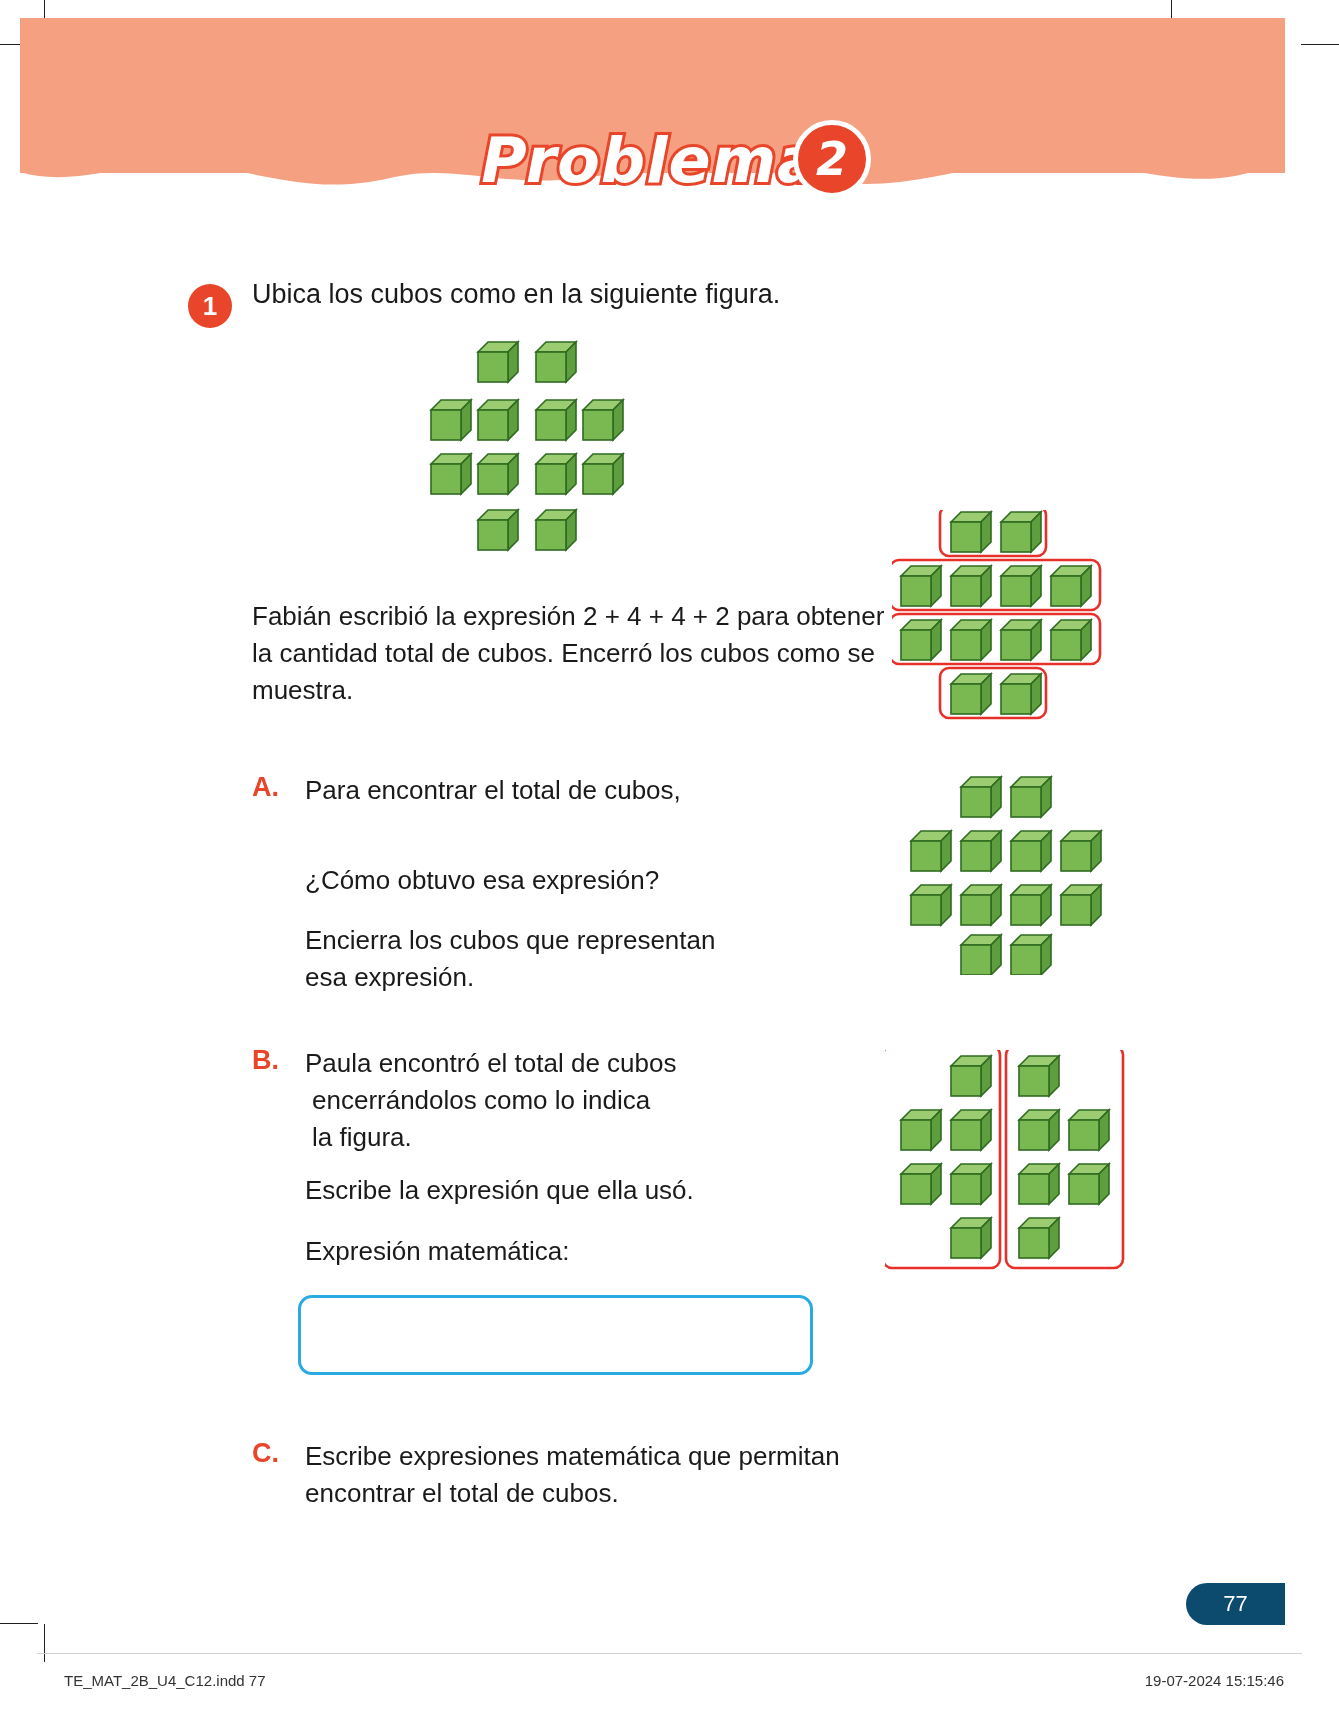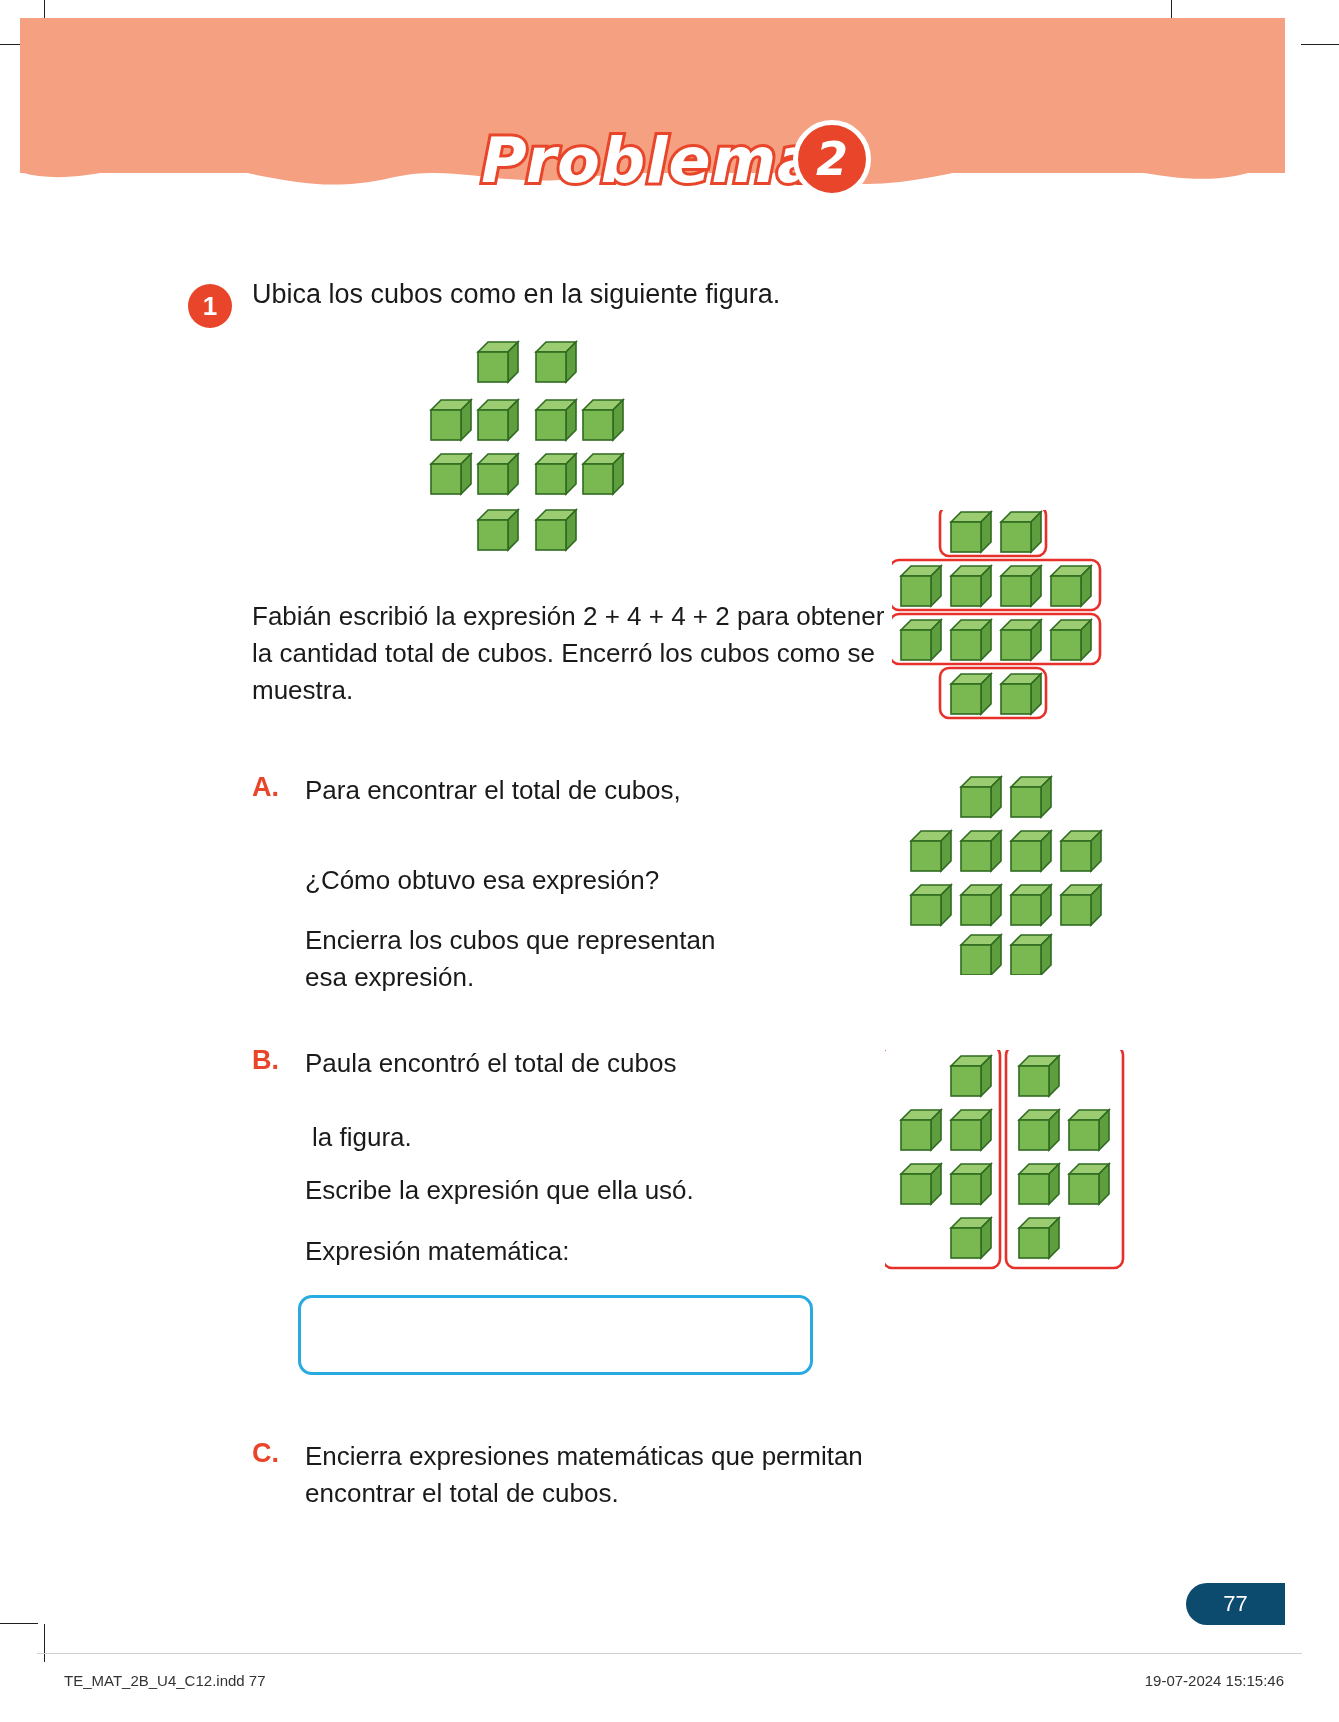--- a/index.html
+++ b/index.html
@@ -200,20 +200,21 @@
     <use href="#cubeC" x="0" y="108"></use>
       <use href="#cubeC" x="50" y="108"></use>
       <use href="#cubeC" x="100" y="108"></use>
       <use href="#cubeC" x="150" y="108"></use>
     <use href="#cubeC" x="50" y="158"></use>
       <use href="#cubeC" x="100" y="158"></use>
   </svg>
 
   <div class="letter" style="left:252px;top:1045px;">B.</div>
   <div class="para" style="left:305px;top:1045px;width:520px;">Paula encontró el total de cubos</div>
+  <div class="para" style="left:312px;top:1082px;width:520px;">encerrándolos como lo indica</div>
   <div class="para" style="left:312px;top:1119px;width:520px;">la figura.</div>
   <div class="para" style="left:305px;top:1172px;width:560px;">Escribe la expresión que ella usó.</div>
   <div class="para" style="left:305px;top:1233px;width:520px;">Expresión matemática:</div>
   <div class="answer-box"></div>
 
   <svg class="fig" style="left:885px;top:1050px;width:250px;height:220px;" viewBox="0 0 250 220">
     <defs>
       <g id="cubeD">
         <polygon points="6,12 16,2 46,2 36,12" fill="#9ccc72" stroke="#2f6b20" stroke-width="1.6"></polygon>
         <polygon points="36,12 46,2 46,32 36,42" fill="#5f9e3e" stroke="#2f6b20" stroke-width="1.6"></polygon>
@@ -230,21 +231,21 @@
       <use href="#cubeD" x="178" y="58"></use>
     <use href="#cubeD" x="10" y="112"></use>
       <use href="#cubeD" x="60" y="112"></use>
       <use href="#cubeD" x="128" y="112"></use>
       <use href="#cubeD" x="178" y="112"></use>
     <use href="#cubeD" x="60" y="166"></use>
       <use href="#cubeD" x="128" y="166"></use>
   </svg>
 
   <div class="letter" style="left:252px;top:1438px;">C.</div>
-  <div class="para" style="left:305px;top:1438px;width:700px;">Encierra expresiones matemáticas que permitan</div>
+  <div class="para" style="left:305px;top:1438px;width:700px;">Escribe expresiones matemática que permitan</div>
   <div class="para" style="left:305px;top:1475px;width:700px;">encontrar el total de cubos.</div>
 
   <div class="page-tab">77</div>
 
   <div class="footer-line"></div>
   <div class="footer-left">TE_MAT_2B_U4_C12.indd   77</div>
   <div class="footer-right">19-07-2024   15:15:46</div>
 
 </div>
 

